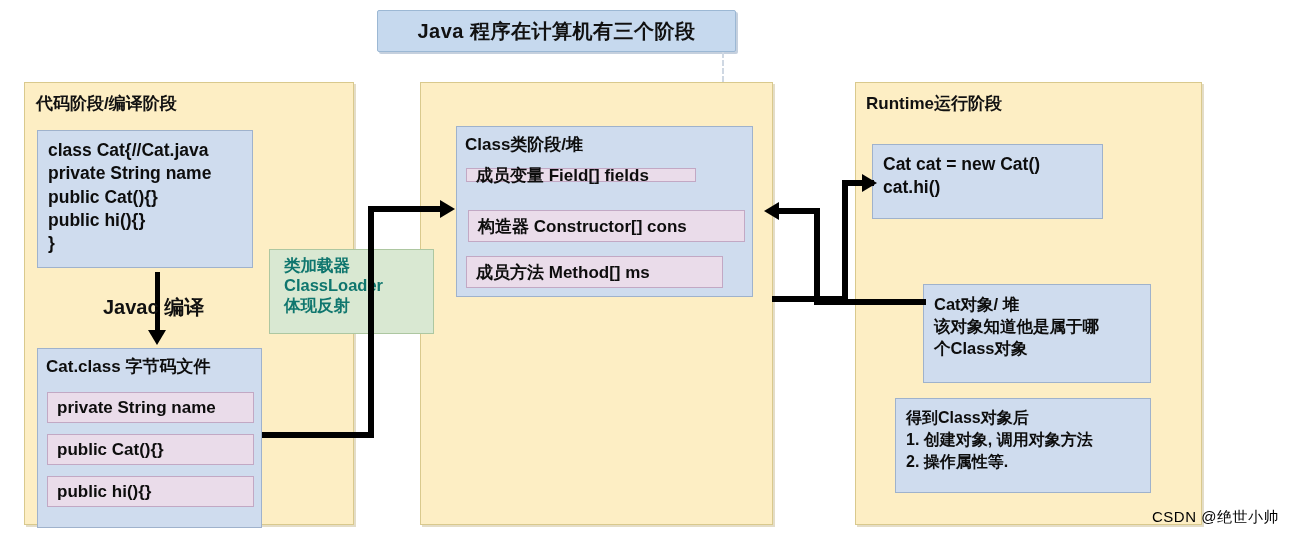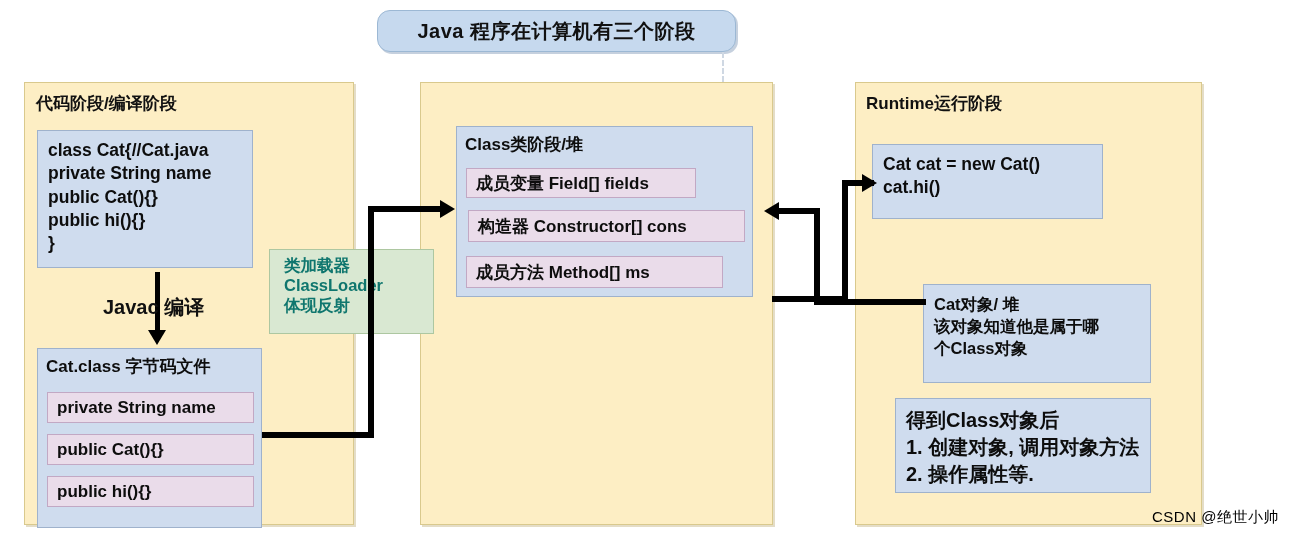--- a/index.html
+++ b/index.html
@@ -18,21 +18,21 @@
     overflow: hidden;
   }
   .abs { position: absolute; box-sizing: border-box; }
 
   
   .title-box {
     left: 377px; top: 10px;
     width: 359px; height: 42px;
     background: #c6d9ee;
     border: 1px solid #9cb8d4;
-    border-radius: 13px;
+    border-radius: 2px;
     display: flex; align-items: center; justify-content: center;
     font-size: 20px; font-weight: bold; color: #111111;
     letter-spacing: 0.5px;
     box-shadow: 2px 2px 0 rgba(150,170,195,0.55);
   }
   .title-dash {
     left: 722px; top: 52px;
     width: 0; height: 30px;
     border-left: 2px dashed #cfd8e3;
   }
@@ -149,21 +149,21 @@
   <div class="abs pinkbox" style="left:47px; top:392px; width:207px; height:31px;">private String name</div>
   <div class="abs pinkbox" style="left:47px; top:434px; width:207px; height:31px;">public Cat(){}</div>
   <div class="abs pinkbox" style="left:47px; top:476px; width:207px; height:31px;">public hi(){}</div>
 
   <div class="abs stage" style="left:420px; top:82px; width:353px; height:443px;">
   </div>
 
   <div class="abs bluebox" style="left:456px; top:126px; width:297px; height:171px;">
     <div style="font-size:17px; font-weight:bold; padding:6px 0 4px 8px;">Class类阶段/堆</div>
   </div>
-  <div class="abs pinkbox" style="left:466px; top:168px; width:230px; height:30px;">成员变量 Field[] fields</div>
+  <div class="abs pinkbox" style="left:466px; top:168px; width:230px; height:14px;">成员变量 Field[] fields</div>
   <div class="abs pinkbox" style="left:468px; top:210px; width:277px; height:32px;">构造器 Constructor[] cons</div>
   <div class="abs pinkbox" style="left:466px; top:256px; width:257px; height:32px;">成员方法 Method[] ms</div>
 
   <div class="abs greenbox" style="left:269px; top:249px; width:165px; height:85px;">类加载器
 ClassLoader
 体现反射</div>
 
   <div class="wire" style="left:262px; top:432px; width:112px; height:6px;"></div>
   <div class="wire" style="left:368px; top:206px; width:6px; height:232px;"></div>
   <div class="wire" style="left:368px; top:206px; width:76px; height:6px;"></div>
@@ -173,21 +173,21 @@
   </div>
   <div class="stage-title" style="left:866px; top:92px;">Runtime运行阶段</div>
 
   <div class="abs bluebox codeblock" style="left:923px; top:284px; width:228px; height:99px; font-size:16.5px; line-height:1.34;">Cat对象/ 堆
 该对象知道他是属于哪
 个Class对象</div>
 
   <div class="abs bluebox codeblock" style="left:872px; top:144px; width:231px; height:75px;">Cat cat = new Cat()
 cat.hi()</div>
 
-  <div class="abs bluebox codeblock" style="left:895px; top:398px; width:256px; height:95px; font-size:20px; line-height:1.36;">得到Class对象后
+  <div class="abs bluebox codeblock" style="left:895px; top:398px; width:256px; height:95px; font-size:16px; line-height:1.36;">得到Class对象后
 1. 创建对象, 调用对象方法
 2. 操作属性等.</div>
 
   <div class="wire" style="left:772px; top:296px; width:76px; height:6px;"></div>
   <div class="wire" style="left:842px; top:180px; width:6px; height:122px;"></div>
   <div class="wire" style="left:842px; top:180px; width:32px; height:6px;"></div>
   <div class="arrowhead arrow-right" style="left:862px; top:174px;"></div>
 
   <div class="wire" style="left:779px; top:208px; width:41px; height:6px;"></div>
   <div class="wire" style="left:814px; top:208px; width:6px; height:97px;"></div>

